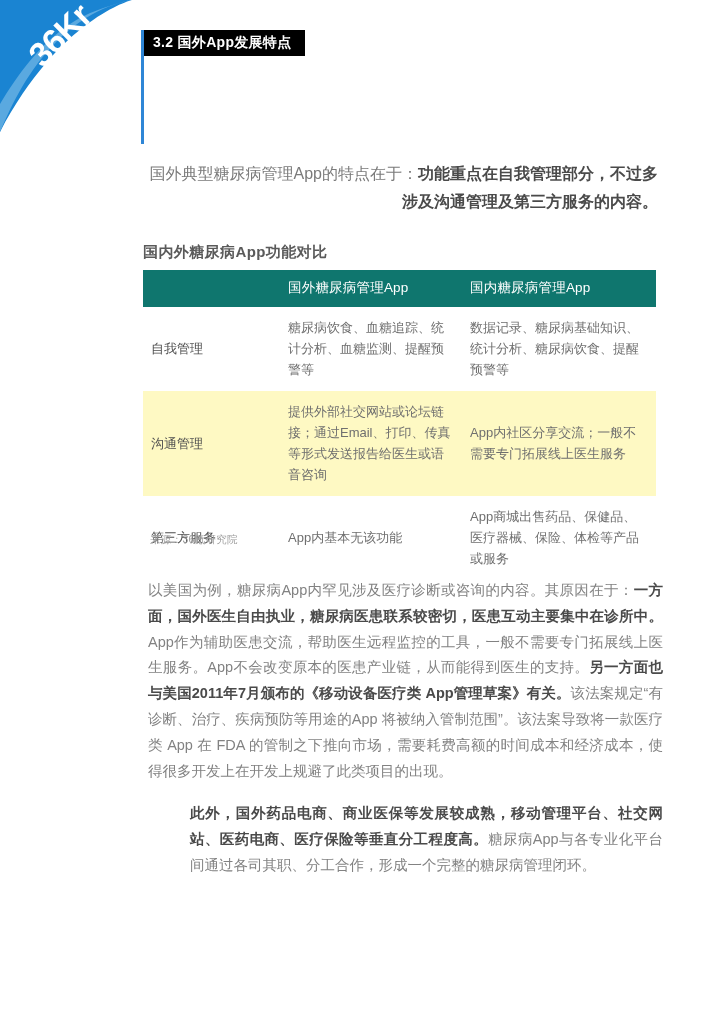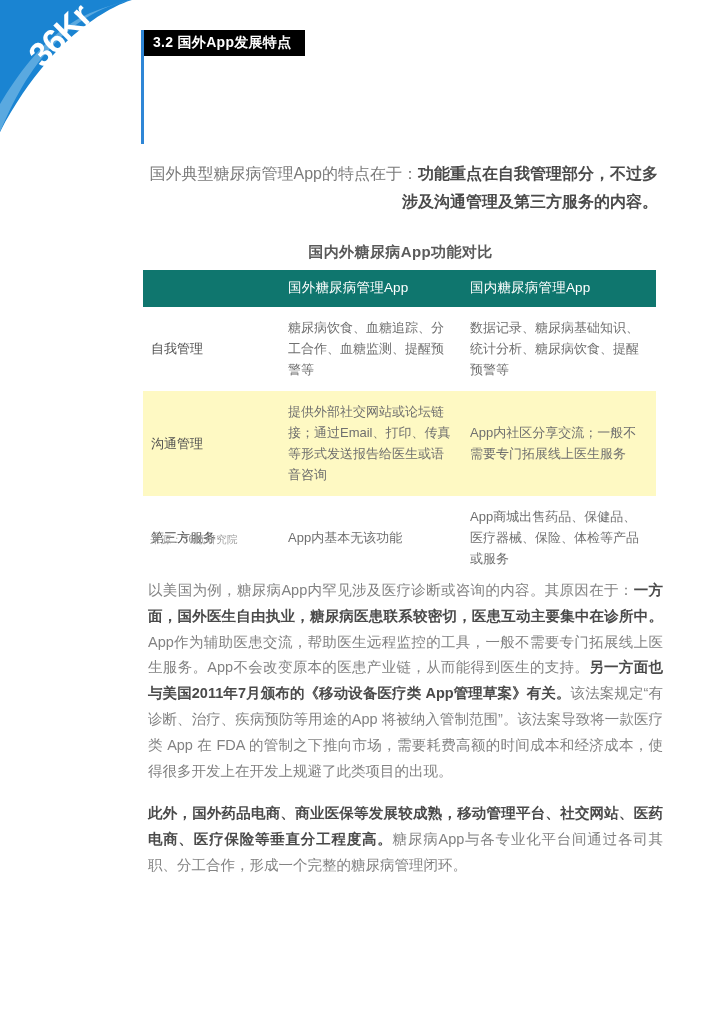--- a/index.html
+++ b/index.html
@@ -82,21 +82,21 @@
     color: #7a7a7a;
     text-align: right;
   }
   .intro b { color: #4a4a4a; font-weight: bold; }
 
   
   .table-title {
     position: absolute;
     left: 143px; top: 243px;
     width: 515px;
-    text-align: center;
+    text-align: left;
     font-size: 15px;
     font-weight: bold;
     color: #5a5a5a;
     letter-spacing: 0.4px;
   }
   .cmp-table {
     position: absolute;
     left: 143px; top: 270px;
     width: 513px;
     border-collapse: collapse;
@@ -138,21 +138,21 @@
   .body-copy {
     position: absolute;
     left: 148px; top: 578px;
     width: 515px;
     font-size: 14.5px;
     line-height: 1.78;
     color: #828282;
     text-align: justify;
   }
   .body-copy p { margin: 0 0 17px 0; }
-  .body-copy p:last-child { margin-bottom: 0; }
+  .body-copy p:last-child { margin-bottom: 0; margin-left: 42px; }
   .body-copy b { color: #4a4a4a; font-weight: bold; }
 </style>
 </head>
 <body>
 
 <div class="corner-ribbon">
   <svg width="132" height="132" viewBox="0 0 132 132">
     <path d="M0,0 L132,0 C132,0 60,18 0,132 Z" fill="#1a84d2"></path>
     <path d="M132,0 C132,0 95,4 58,40 C28,70 12,104 0,132 L0,104 C18,74 40,44 70,24 C95,7 132,0 132,0 Z" fill="#5aa9e0"></path>
   </svg>
@@ -179,21 +179,21 @@
   <thead>
     <tr>
       <th class="blank"></th>
       <th>国外糖尿病管理App</th>
       <th>国内糖尿病管理App</th>
     </tr>
   </thead>
   <tbody>
     <tr>
       <td class="label">自我管理</td>
-      <td>糖尿病饮食、血糖追踪、分工合作、血糖监测、提醒预警等</td>
+      <td>糖尿病饮食、血糖追踪、统计分析、血糖监测、提醒预警等</td>
       <td>数据记录、糖尿病基础知识、统计分析、糖尿病饮食、提醒预警等</td>
     </tr>
     <tr class="alt">
       <td class="label">沟通管理</td>
       <td>提供外部社交网站或论坛链接；通过Email、打印、传真等形式发送报告给医生或语音咨询</td>
       <td>App内社区分享交流；一般不需要专门拓展线上医生服务</td>
     </tr>
     <tr>
       <td class="label">第三方服务</td>
       <td>App内基本无该功能</td>

